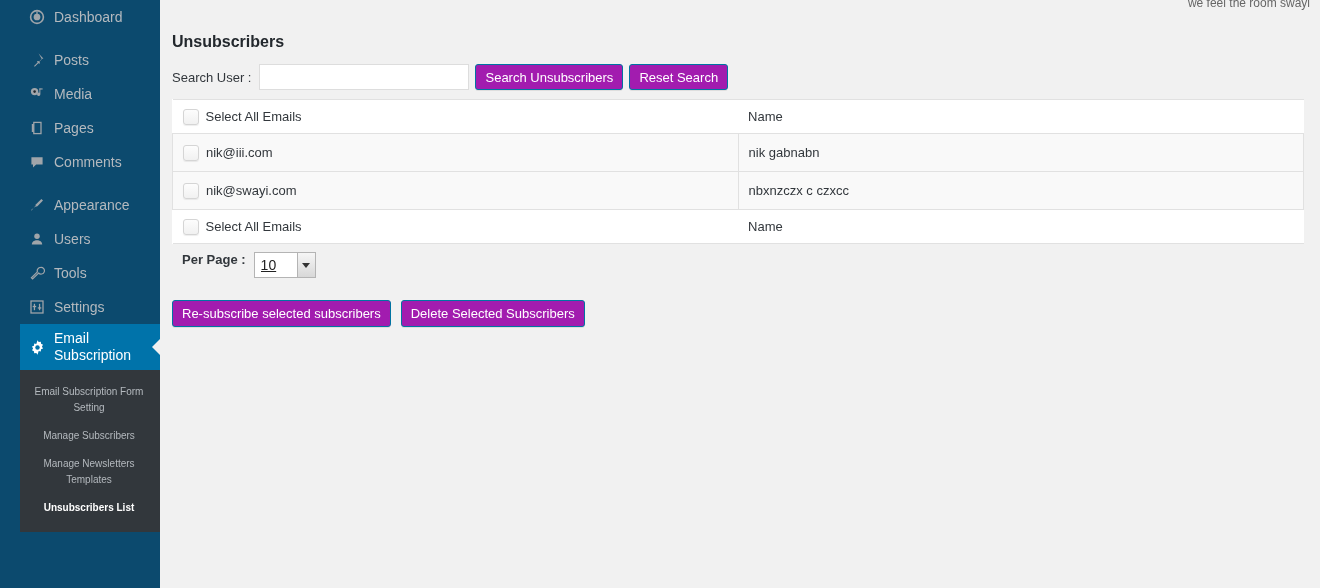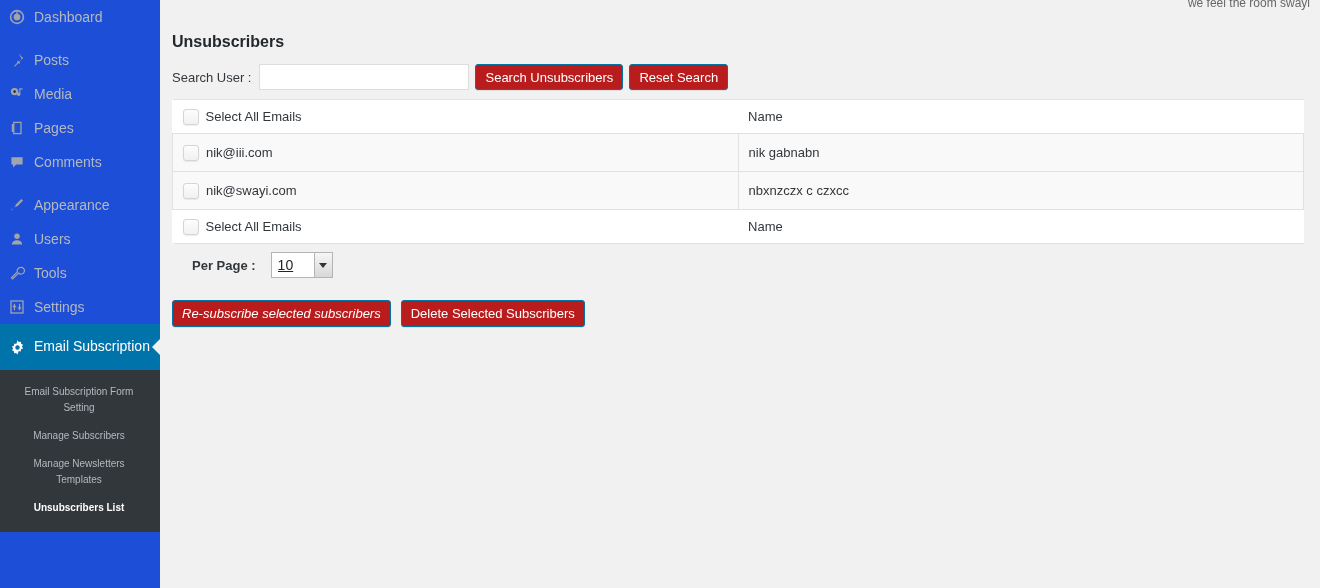--- a/index.html
+++ b/index.html
@@ -10,22 +10,23 @@
     background: #f1f1f1;
     font-family: "Liberation Sans", sans-serif;
   }
 
   #app { position: relative; width: 1320px; height: 588px; }
 
   
   #sidebar {
     position: absolute; left: 0; top: 0;
     width: 160px; height: 588px;
-    background: #1d4ed8;
+    background: #0c4a6e;
     overflow: hidden;
+    padding-left: 20px;
   }
   .menu-item {
     position: relative;
     display: flex; align-items: center;
     height: 34px;
     padding-left: 0;
     color: #b4b9be;
     font-size: 14px;
     line-height: 1.2;
     cursor: pointer;
@@ -125,21 +126,21 @@
     border: 1px solid #ddd;
     background: #fff;
     padding: 0 6px;
     font-size: 13px;
     font-family: "Liberation Sans", sans-serif;
     color: #32373c;
     border-radius: 0;
   }
   .btn-blue {
     height: 26px;
-    background: #b91c1c;
+    background: #a21caf;
     border: 1px solid #0074a2;
     border-radius: 3px;
     color: #fff;
     font-size: 13px;
     font-family: "Liberation Sans", sans-serif;
     padding: 0 9px;
     cursor: pointer;
     white-space: nowrap;
     box-shadow: 0 1px 0 rgba(0,0,0,0.08);
   }
@@ -193,22 +194,22 @@
     box-shadow: 0 1px 1px rgba(0,0,0,0.07);
     vertical-align: middle;
     margin-right: 7px;
     cursor: pointer;
   }
   .cell-text { vertical-align: middle; }
 
   
   #perpage-row {
     position: absolute;
-    left: 32px; top: 252px;
-    display: flex; align-items: center; gap: 7px;
+    left: 22px; top: 252px;
+    display: flex; 
   }
   #perpage-label {
     font-size: 13px; font-weight: bold; color: #32373c;
     margin-right: 8px;
   }
   #perpage-select {
     width: 62px; height: 26px;
     font-size: 14px;
     font-family: "Liberation Sans", sans-serif;
     border: 1px solid #b4b4b4;
@@ -233,21 +234,21 @@
     border-right: 4px solid transparent;
     border-top: 5px solid #333;
   }
 
   
   #actions-row {
     position: absolute;
     left: 12px; top: 300px;
     display: flex; align-items: center;
   }
-  #btn-resub { height: 27px; font-style: italic; }
+  #btn-resub { height: 27px; }
   #btn-delete { height: 27px; margin-left: 10px; }
 </style>
 </head>
 <body>
 
 <div id="app">
 
   <div id="sidebar">
 
     <div class="menu-item">

